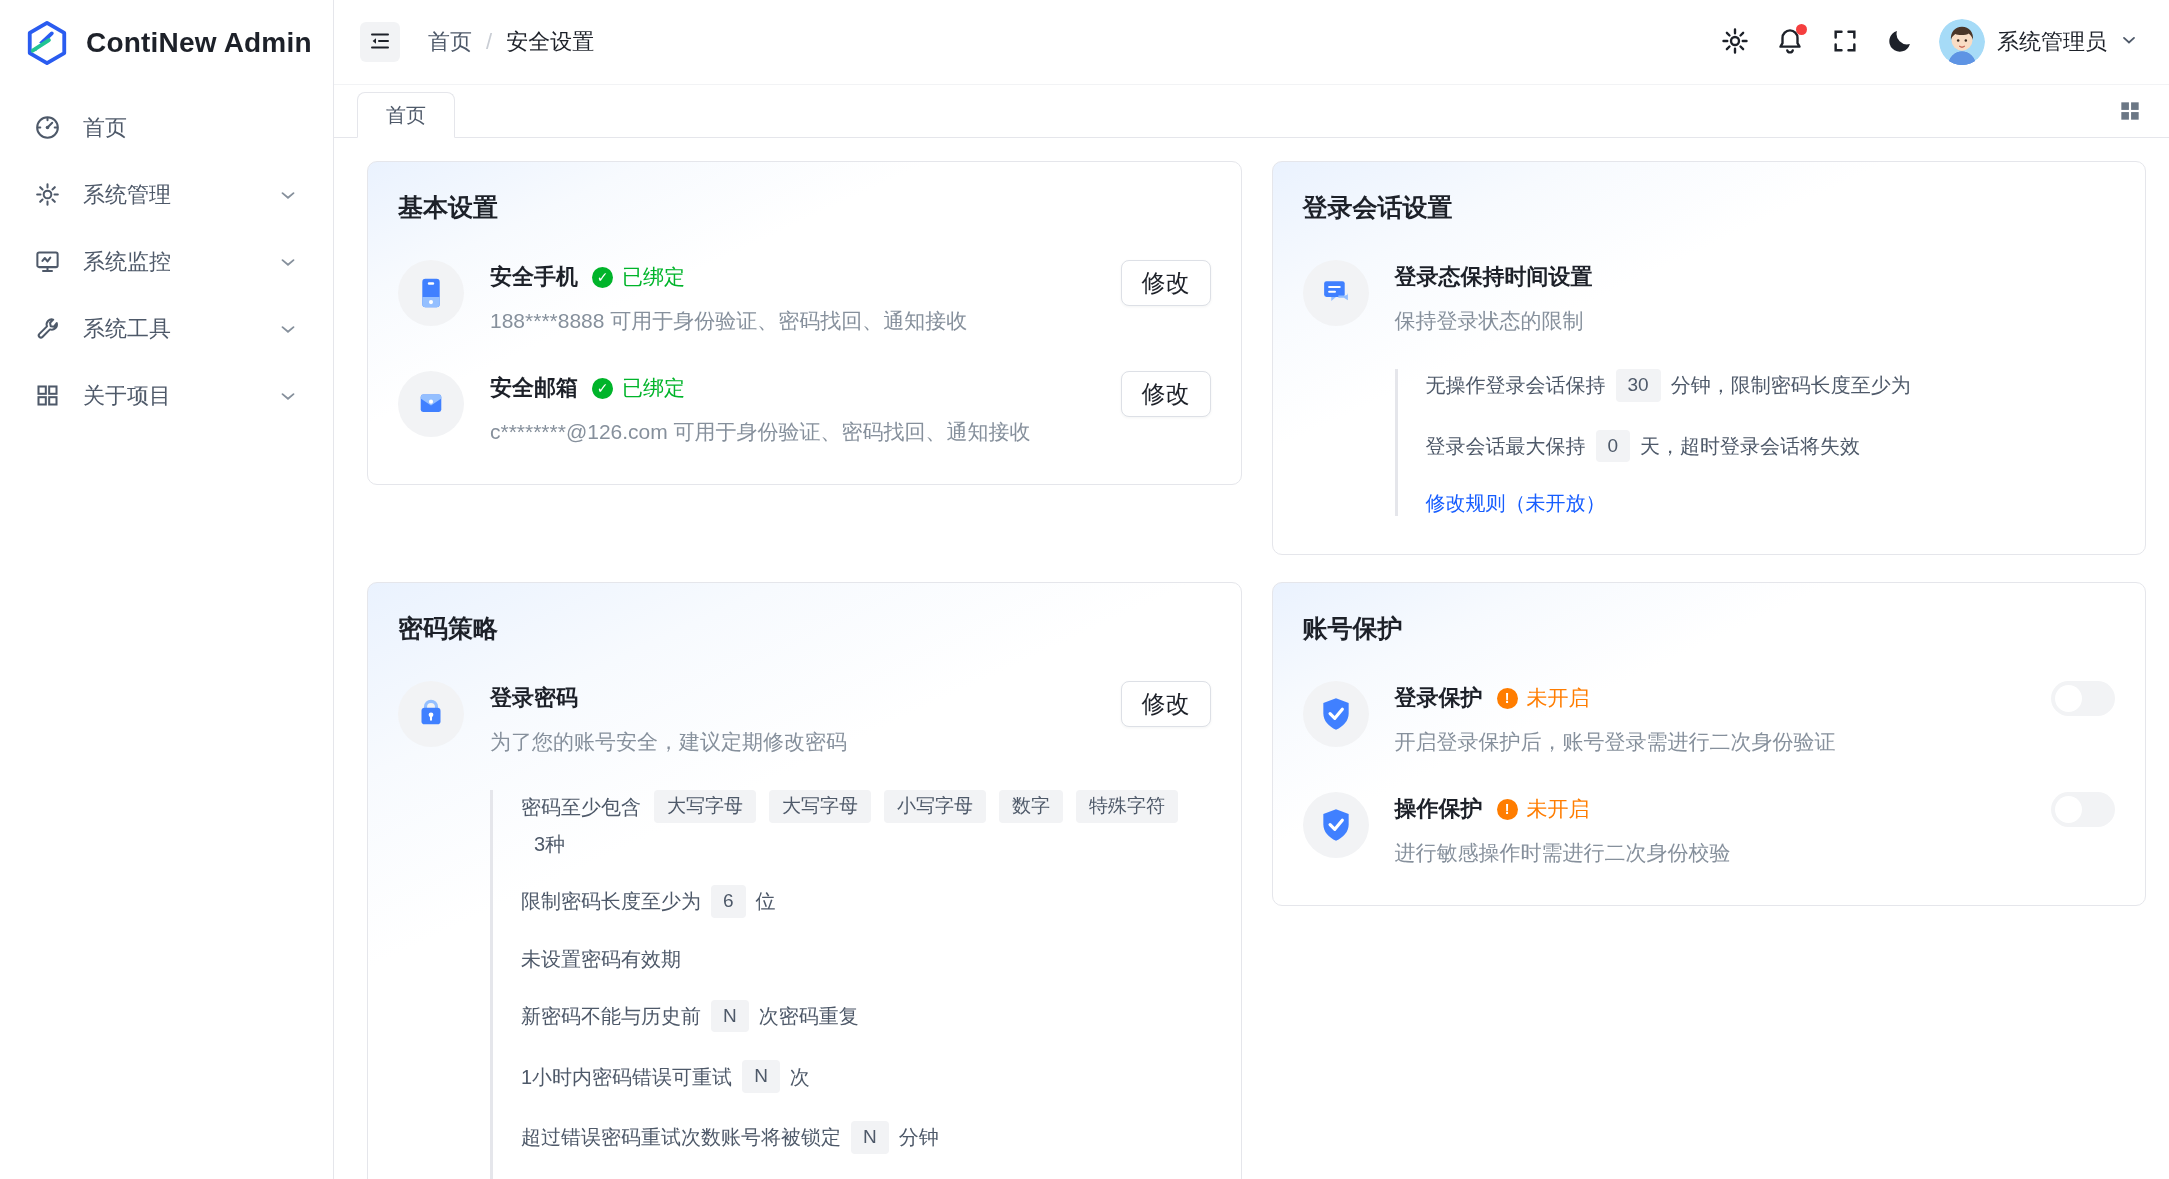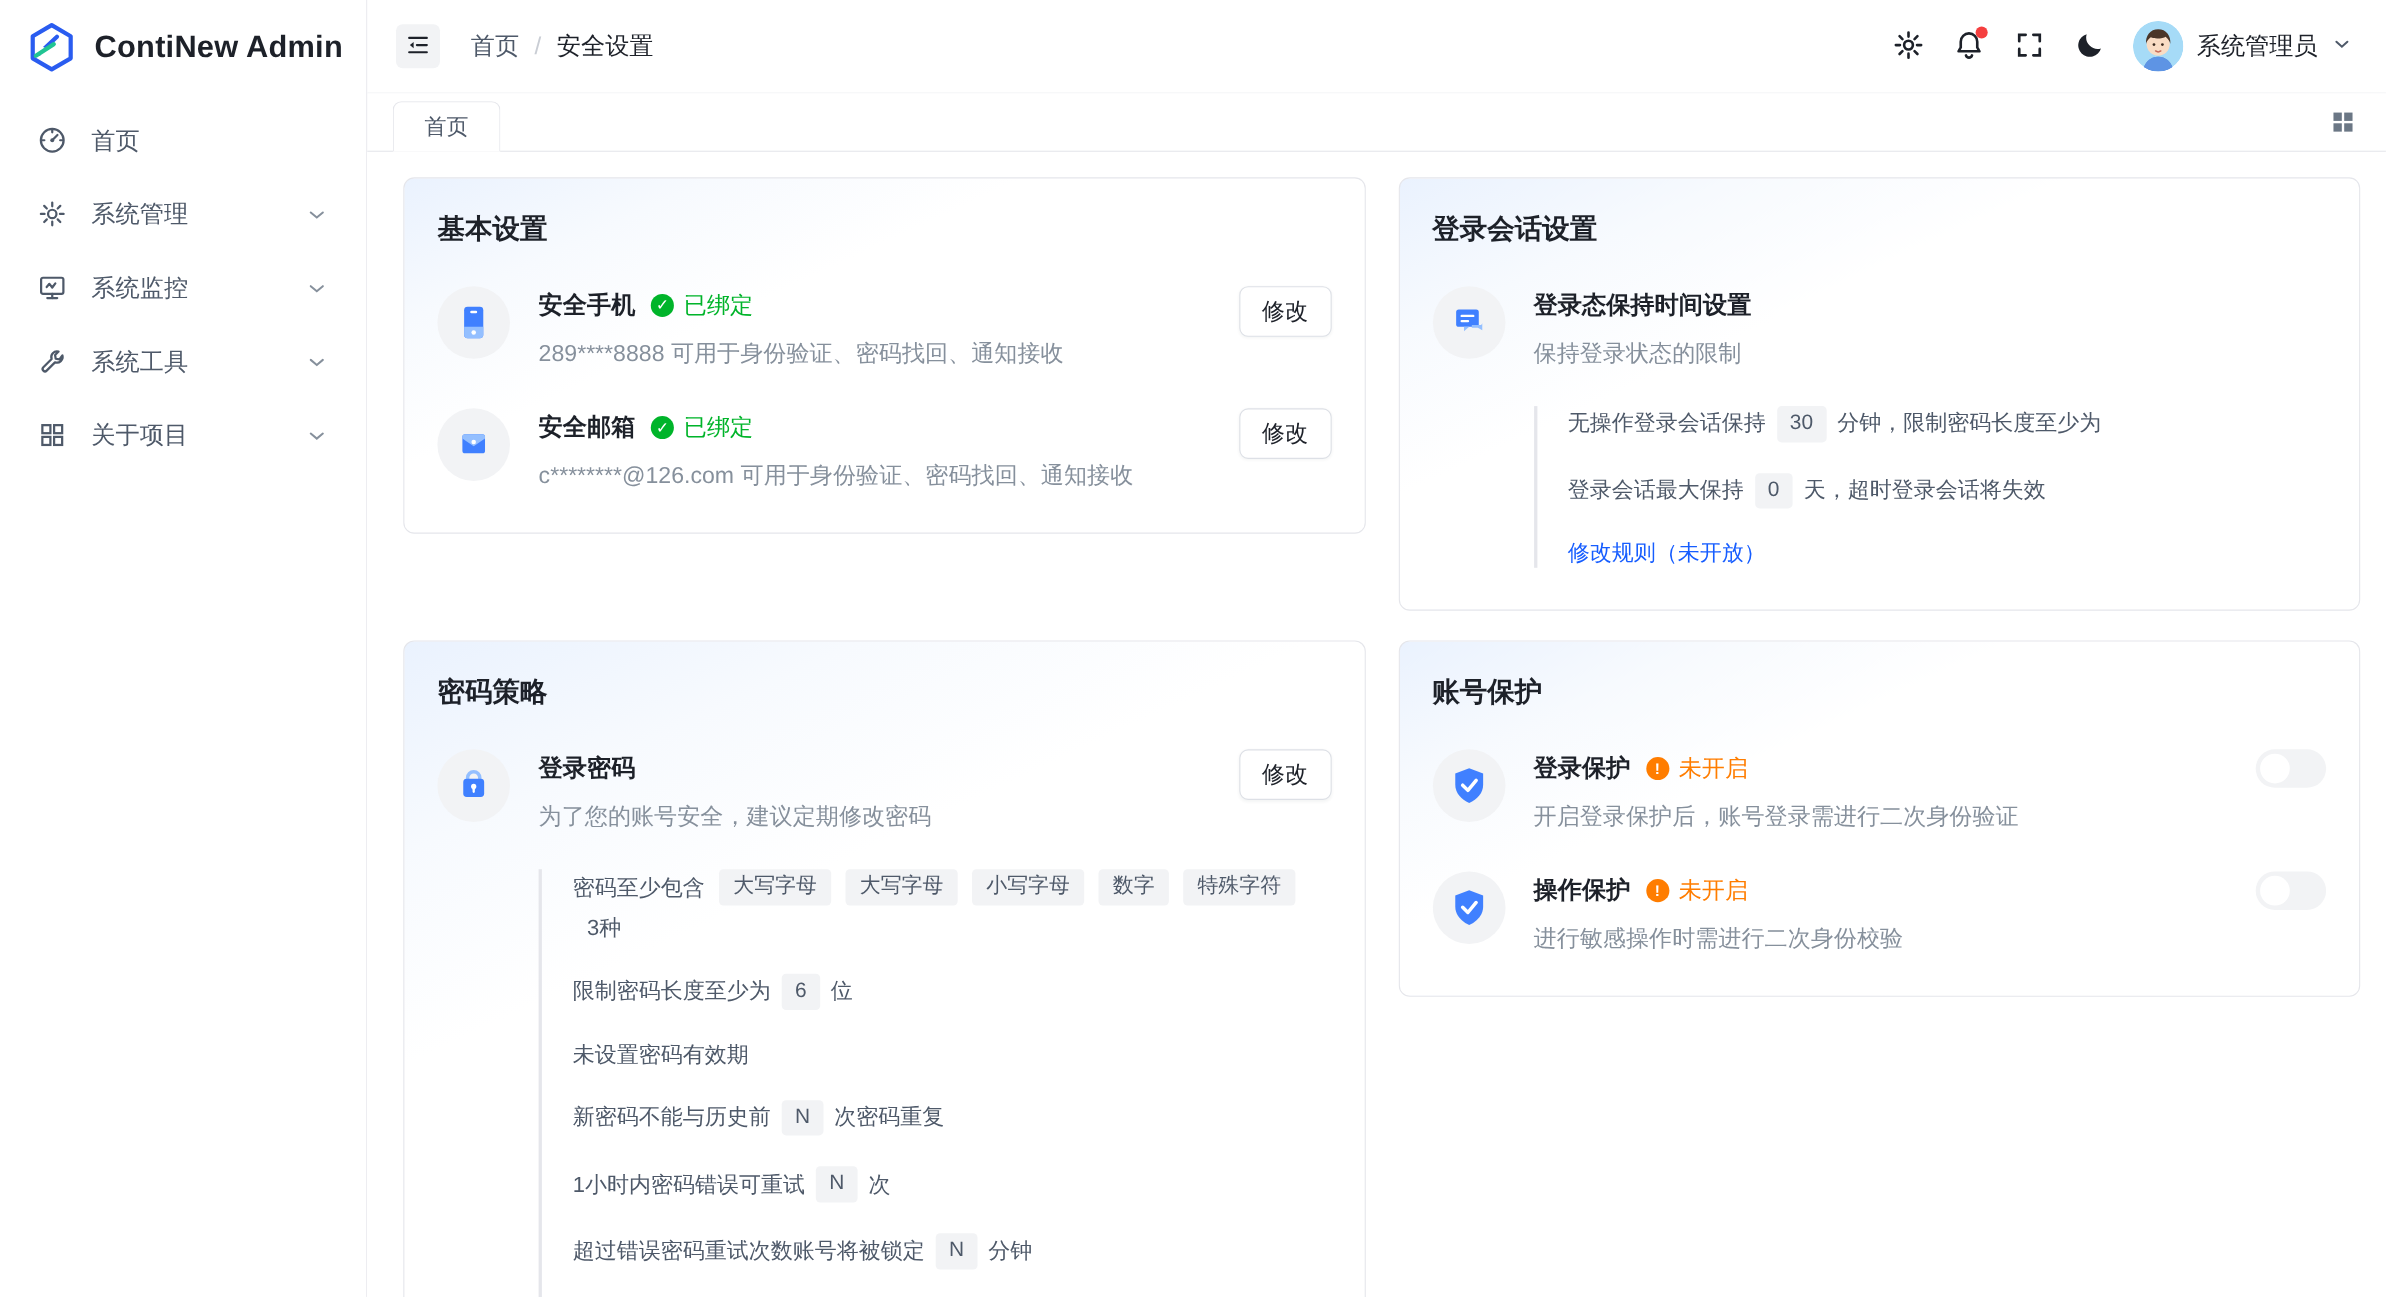--- a/index.html
+++ b/index.html
@@ -52,21 +52,21 @@
   .row-title-line { display:flex; align-items:center; gap:14px; }
   .row-title { font-size:22px; font-weight:600; color:#1d2129; }
   .badge { display:flex; align-items:center; gap:9px; }
   .badge-dot { width:21px; height:21px; border-radius:50%; display:flex; align-items:center; justify-content:center; color:#fff; font-size:14px; font-weight:700; line-height:1; }
   .badge-dot.ok { background:#00b42a; }
   .badge-dot.warn { background:#ff7d00; }
   .badge-text.ok { color:#00b42a; font-size:21px; }
   .badge-text.warn { color:#ff7d00; font-size:21px; }
   .row-desc { margin-top:15px; font-size:21px; color:#86909c; }
   .row-action { flex:none; align-self:flex-start; }
-  .btn-edit { min-width:78px; height:46px; padding:0 20px; background:#fff; border:1px solid #dde0e6; border-radius:8px; font-size:21px; color:#1d2129; cursor:pointer; box-shadow:0 1px 3px rgba(29,33,41,.05); font-family:Liberation Mono, monospace; }
+  .btn-edit { min-width:78px; height:46px; padding:0 20px; background:#fff; border:1px solid #dde0e6; border-radius:8px; font-size:24px; color:#1d2129; cursor:pointer; box-shadow:0 1px 3px rgba(29,33,41,.05); font-family:Liberation Mono, monospace; }
 
   .rules { margin:34px 4px 0 92px; border-left:3px solid #e5e6eb; padding-left:28px; font-size:20px; color:#4e5969; }
   .rule { display:flex; align-items:center; flex-wrap:wrap; row-gap:8px; margin-bottom:28px; line-height:1.3; }
   .rule:last-child { margin-bottom:0; }
   .chip { background:#f2f3f5; border-radius:4px; padding:4px 12px; margin:0 10px; color:#4e5969; font-size:19px; }
   .tag { background:#f2f3f5; border-radius:4px; padding:4px 13px; margin-left:13px; color:#4e5969; font-size:19px; }
   .tag-post { margin-left:13px; }
   .rule-link { color:#165dff; font-size:20px; cursor:pointer; display:inline-block; }
 
   .toggle { width:64px; height:35px; border-radius:18px; background:#f2f3f5; border:none; position:relative; cursor:pointer; flex:none; }
@@ -269,21 +269,21 @@
             </svg>
           </span>
           <div class="row-body">
             <div class="row-title-line">
               <span class="row-title">安全手机</span>
               <span class="badge">
                 <span class="badge-dot ok">✓</span>
                 <span class="badge-text ok">已绑定</span>
               </span>
             </div>
-            <div class="row-desc">289****8888 可用于身份验证、密码找回、通知接收</div>
+            <div class="row-desc">188****8888 可用于身份验证、密码找回、通知接收</div>
           </div>
           <div class="row-action">
             <button class="btn-edit">修改</button>
           </div>
         </div>
 
         <div class="sec-row">
           <span class="icon-circle">
             <svg viewBox="0 0 48 48" width="38" height="38">
               <rect x="11" y="12" width="26" height="22" rx="3" fill="#4080ff"></rect>

